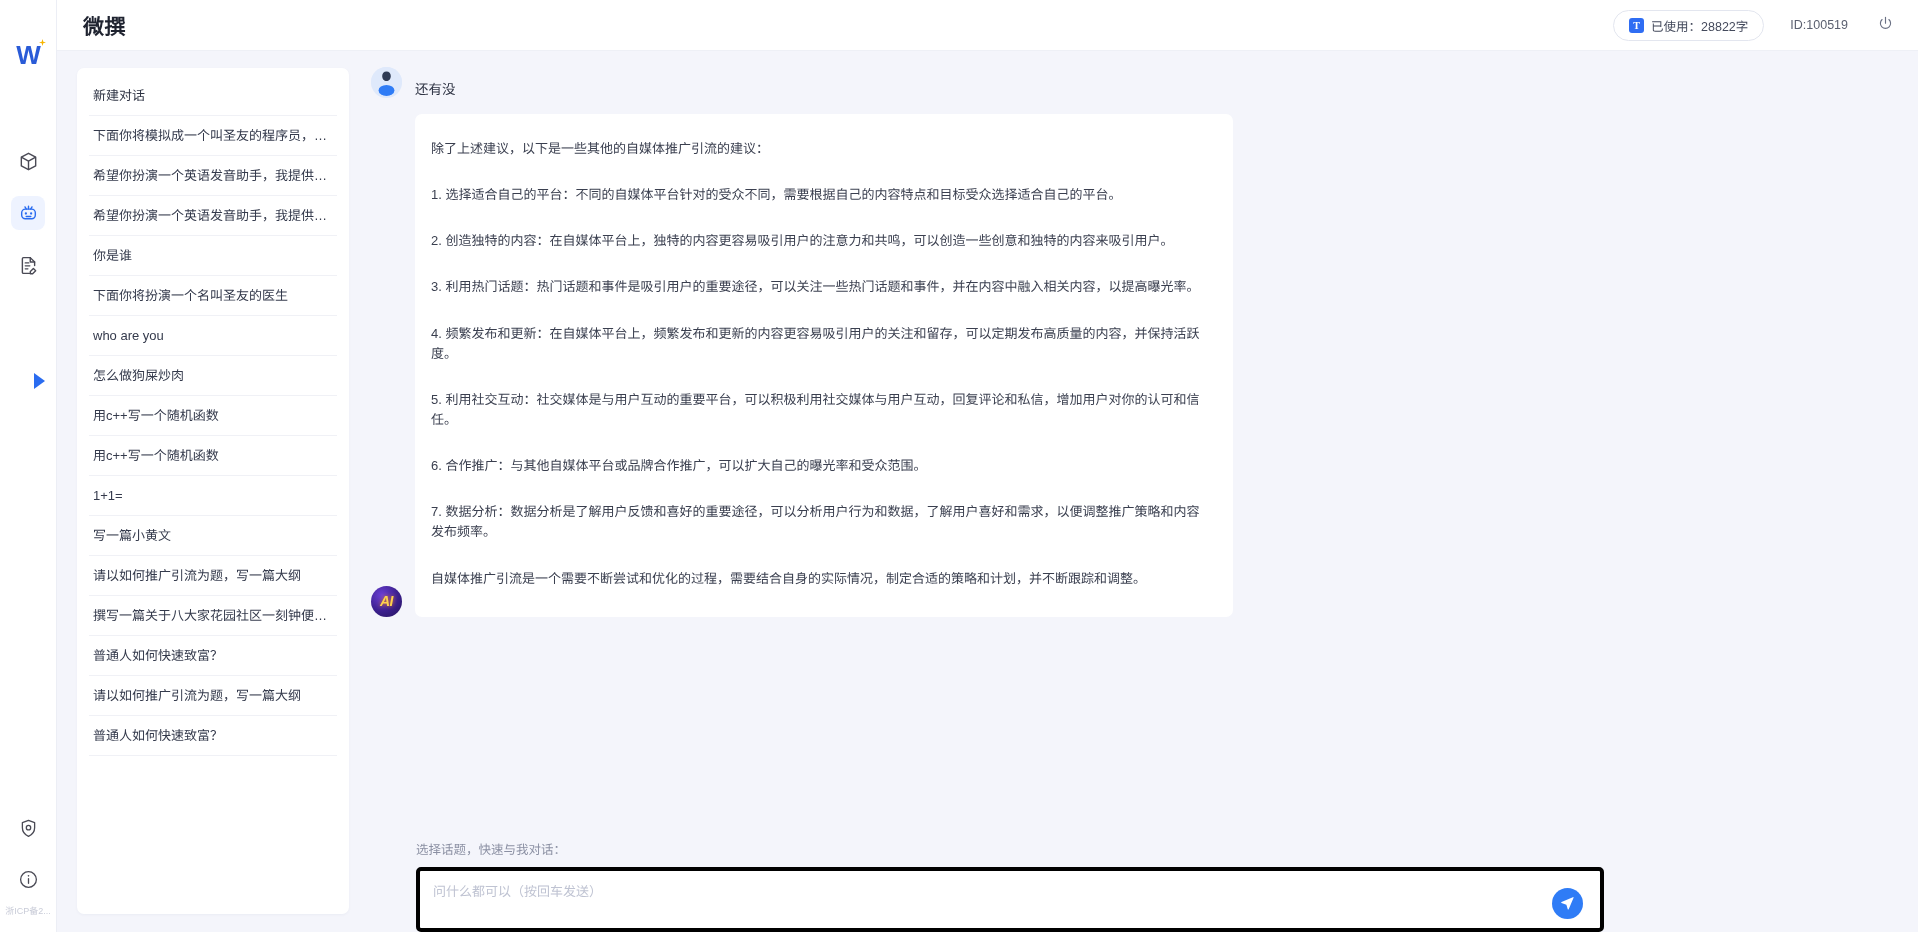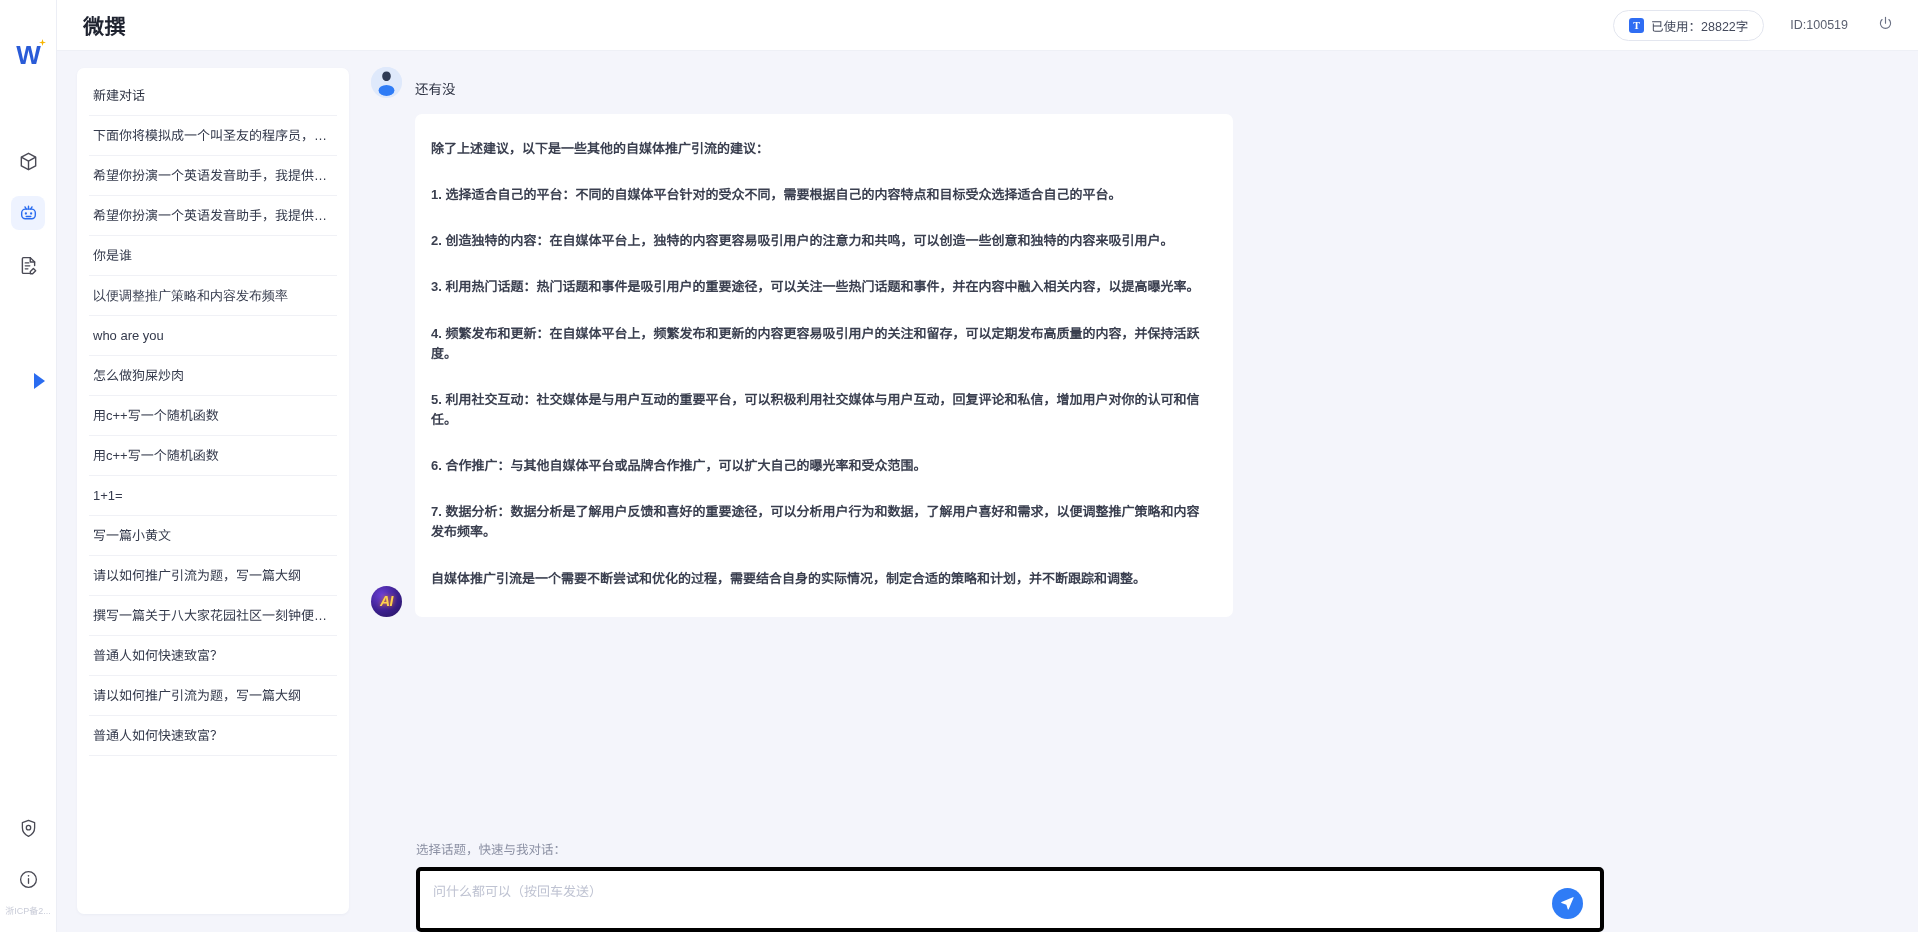--- a/index.html
+++ b/index.html
@@ -157,21 +157,21 @@
     color: #ffd24d; font-weight: 700; font-size: 14px;
     font-style: italic; letter-spacing: -.5px;
     text-shadow: 0 0 4px rgba(255,140,0,.85);
   }
   .user-text { font-size: 13.5px; color: #2f3444; padding-top: 6px; }
 
   .ai-bubble {
     background: #fff; border-radius: 7px;
     width: 818px;
     padding: 25px 30px 28px 16px;
-    font-size: 13px; line-height: 1.55; color: #3a3f4f; font-weight: bold;
+    font-size: 13px; line-height: 1.55; color: #3a3f4f;
   }
   .ai-bubble p { margin: 0 0 26px 0; }
   .ai-bubble p:last-child { margin-bottom: 0; }
 
   
   .composer { padding: 10px 0 0 56px; flex: 0 0 auto; }
   .composer-hint { font-size: 12.5px; color: #8b90a3; margin-bottom: 9px; }
   .composer-box {
     width: 1188px; height: 65px;
     background: #fff; border: 4px solid #000000; border-radius: 5px;
@@ -291,21 +291,21 @@
 
     <div class="body-area">
 
       <div class="conv-panel">
         <div class="conv-card">
           <div class="conv-item new-chat">新建对话</div>
           <div class="conv-item">下面你将模拟成一个叫圣友的程序员，我说...</div>
           <div class="conv-item">希望你扮演一个英语发音助手，我提供给你...</div>
           <div class="conv-item">希望你扮演一个英语发音助手，我提供给你...</div>
           <div class="conv-item">你是谁</div>
-          <div class="conv-item">以便调整推广策略和内容发布频率</div>
+          <div class="conv-item">下面你将扮演一个名叫圣友的医生</div>
           <div class="conv-item">who are you</div>
           <div class="conv-item">怎么做狗屎炒肉</div>
           <div class="conv-item">用c++写一个随机函数</div>
           <div class="conv-item">用c++写一个随机函数</div>
           <div class="conv-item">1+1=</div>
           <div class="conv-item">写一篇小黄文</div>
           <div class="conv-item">请以如何推广引流为题，写一篇大纲</div>
           <div class="conv-item">撰写一篇关于八大家花园社区一刻钟便民生...</div>
           <div class="conv-item">普通人如何快速致富？</div>
           <div class="conv-item">请以如何推广引流为题，写一篇大纲</div>

